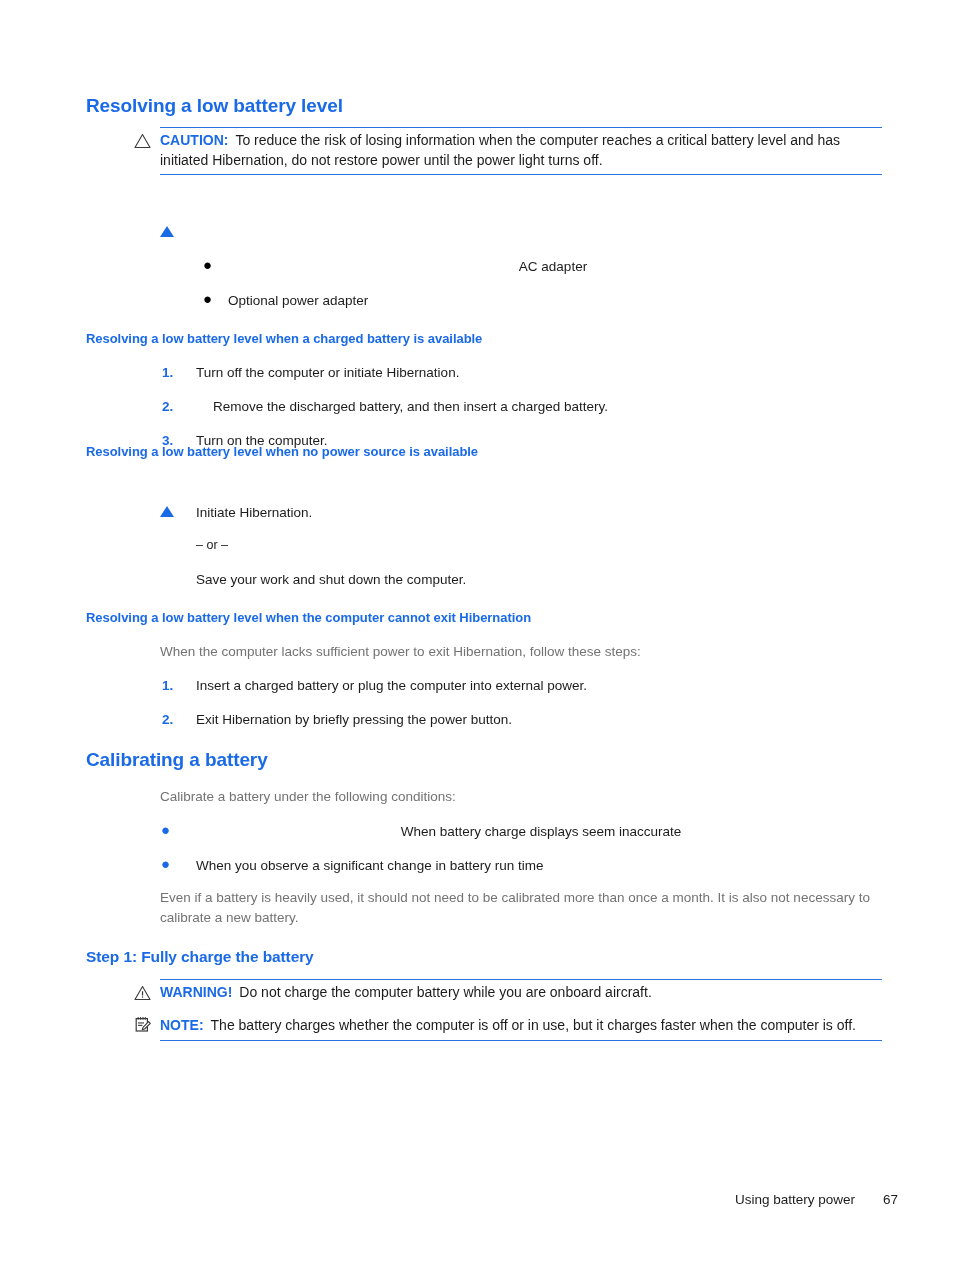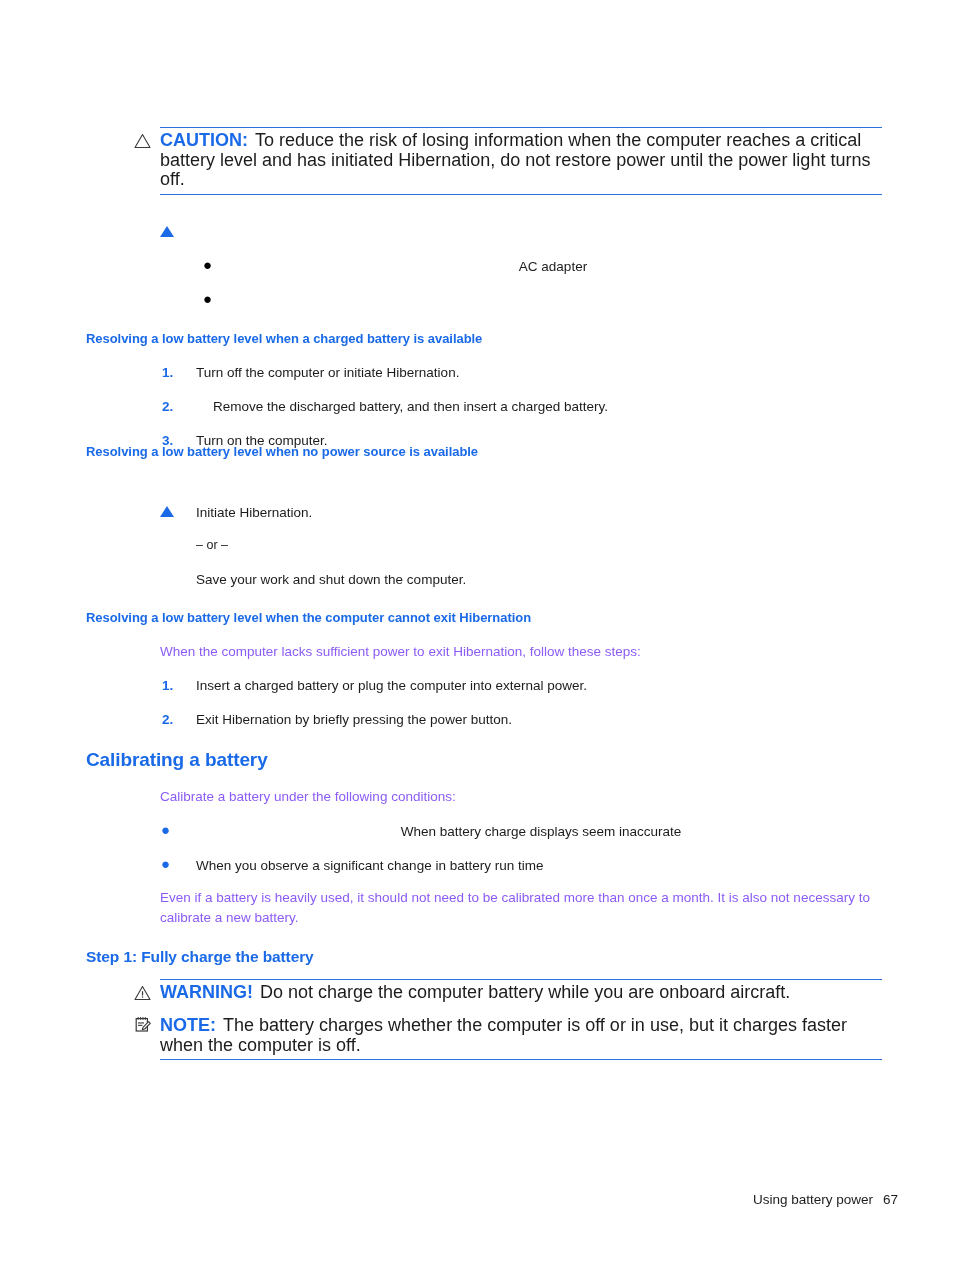--- a/index.html
+++ b/index.html
@@ -53,38 +53,38 @@
     color: #1a6ae8;
     letter-spacing: -0.05px;
     white-space: nowrap;
   }
 
   
   .body-text {
     position: absolute;
     font-size: 13.5px;
     line-height: 19.5px;
-    color: #8b5cf6;
+    color: #737373;
   }
 
   
   .admon {
     position: absolute;
     left: 160px;
     width: 722px;
     box-sizing: border-box;
   }
   .admon .rule {
     height: 0;
     border-top: 1.6px solid #2a72e0;
     width: 100%;
   }
   .admon .admon-body {
     position: relative;
-    font-size: 18px;
+    font-size: 14px;
     line-height: 19.5px;
     color: #1c1c1c;
     padding: 3px 0 4px 0;
   }
   .admon .admon-label {
     font-weight: bold;
     color: #1a6ae8;
     margin-right: 7px;
   }
   .admon-icon {
@@ -132,29 +132,30 @@
     position: absolute;
     left: 0;
     top: 1192px;
     width: 898px;
     text-align: right;
     font-size: 13.5px;
     color: #1c1c1c;
   }
   .footer .pageno {
     display: inline-block;
-    margin-left: 10px;
+    margin-left: 28px;
     font-weight: normal;
   }
 </style>
 </head>
 <body>
 
 <div class="page">
 
+  <div class="h1" style="top:95px;">Resolving a low battery level</div>
 
   <div class="admon" style="top:127px;">
     <div class="rule"></div>
     <div class="admon-body">
       <span class="admon-icon">
         <svg width="17" height="16" viewBox="0 0 17 16">
           <polygon points="8.5,1.5 16,14.5 1,14.5" fill="none" stroke="#3a3a3a" stroke-width="1.1" stroke-linejoin="round"></polygon>
         </svg>
       </span>
       <span class="admon-label">CAUTION:</span><span>To reduce the risk of losing information when the computer reaches a critical battery level and has initiated Hibernation, do not restore power until the power light turns off.</span>
@@ -162,20 +163,21 @@
     <div class="rule"></div>
   </div>
 
 
   <div class="tri" style="left:160px; top:226px;"></div>
 
   <div class="marker dot-black" style="left:203px; top:255px;">●</div>
   <div class="li" style="left:228px; top:257px; width:650px;text-align:center;">AC adapter</div>
 
   <div class="marker dot-black" style="left:203px; top:289px;">●</div>
+  <div class="li" style="left:228px; top:291px; width:650px;">Optional power adapter</div>
 
   <div class="h3" style="top:331px;">Resolving a low battery level when a charged battery is available</div>
 
   <div class="marker num" style="left:162px; top:363px;">1.</div>
   <div class="li" style="left:196px; top:363px; width:690px;">Turn off the computer or initiate Hibernation.</div>
 
   <div class="marker num" style="left:162px; top:397px;">2.</div>
   <div class="li" style="left:196px; top:397px; width:690px;margin-left:17px;">Remove the discharged battery, and then insert a charged battery.</div>
 
   <div class="marker num" style="left:162px; top:431px;">3.</div>

